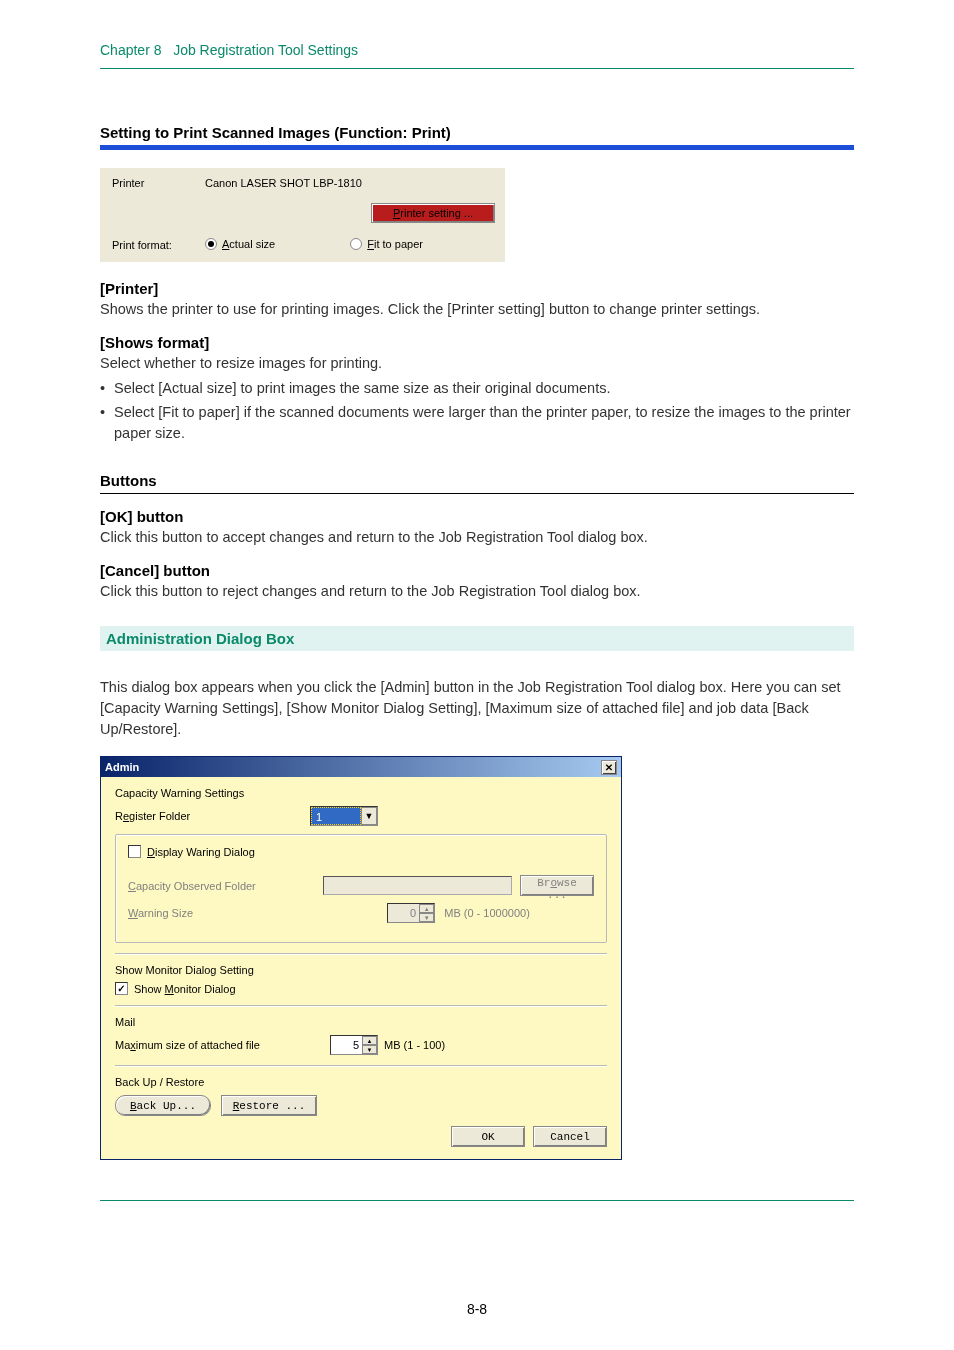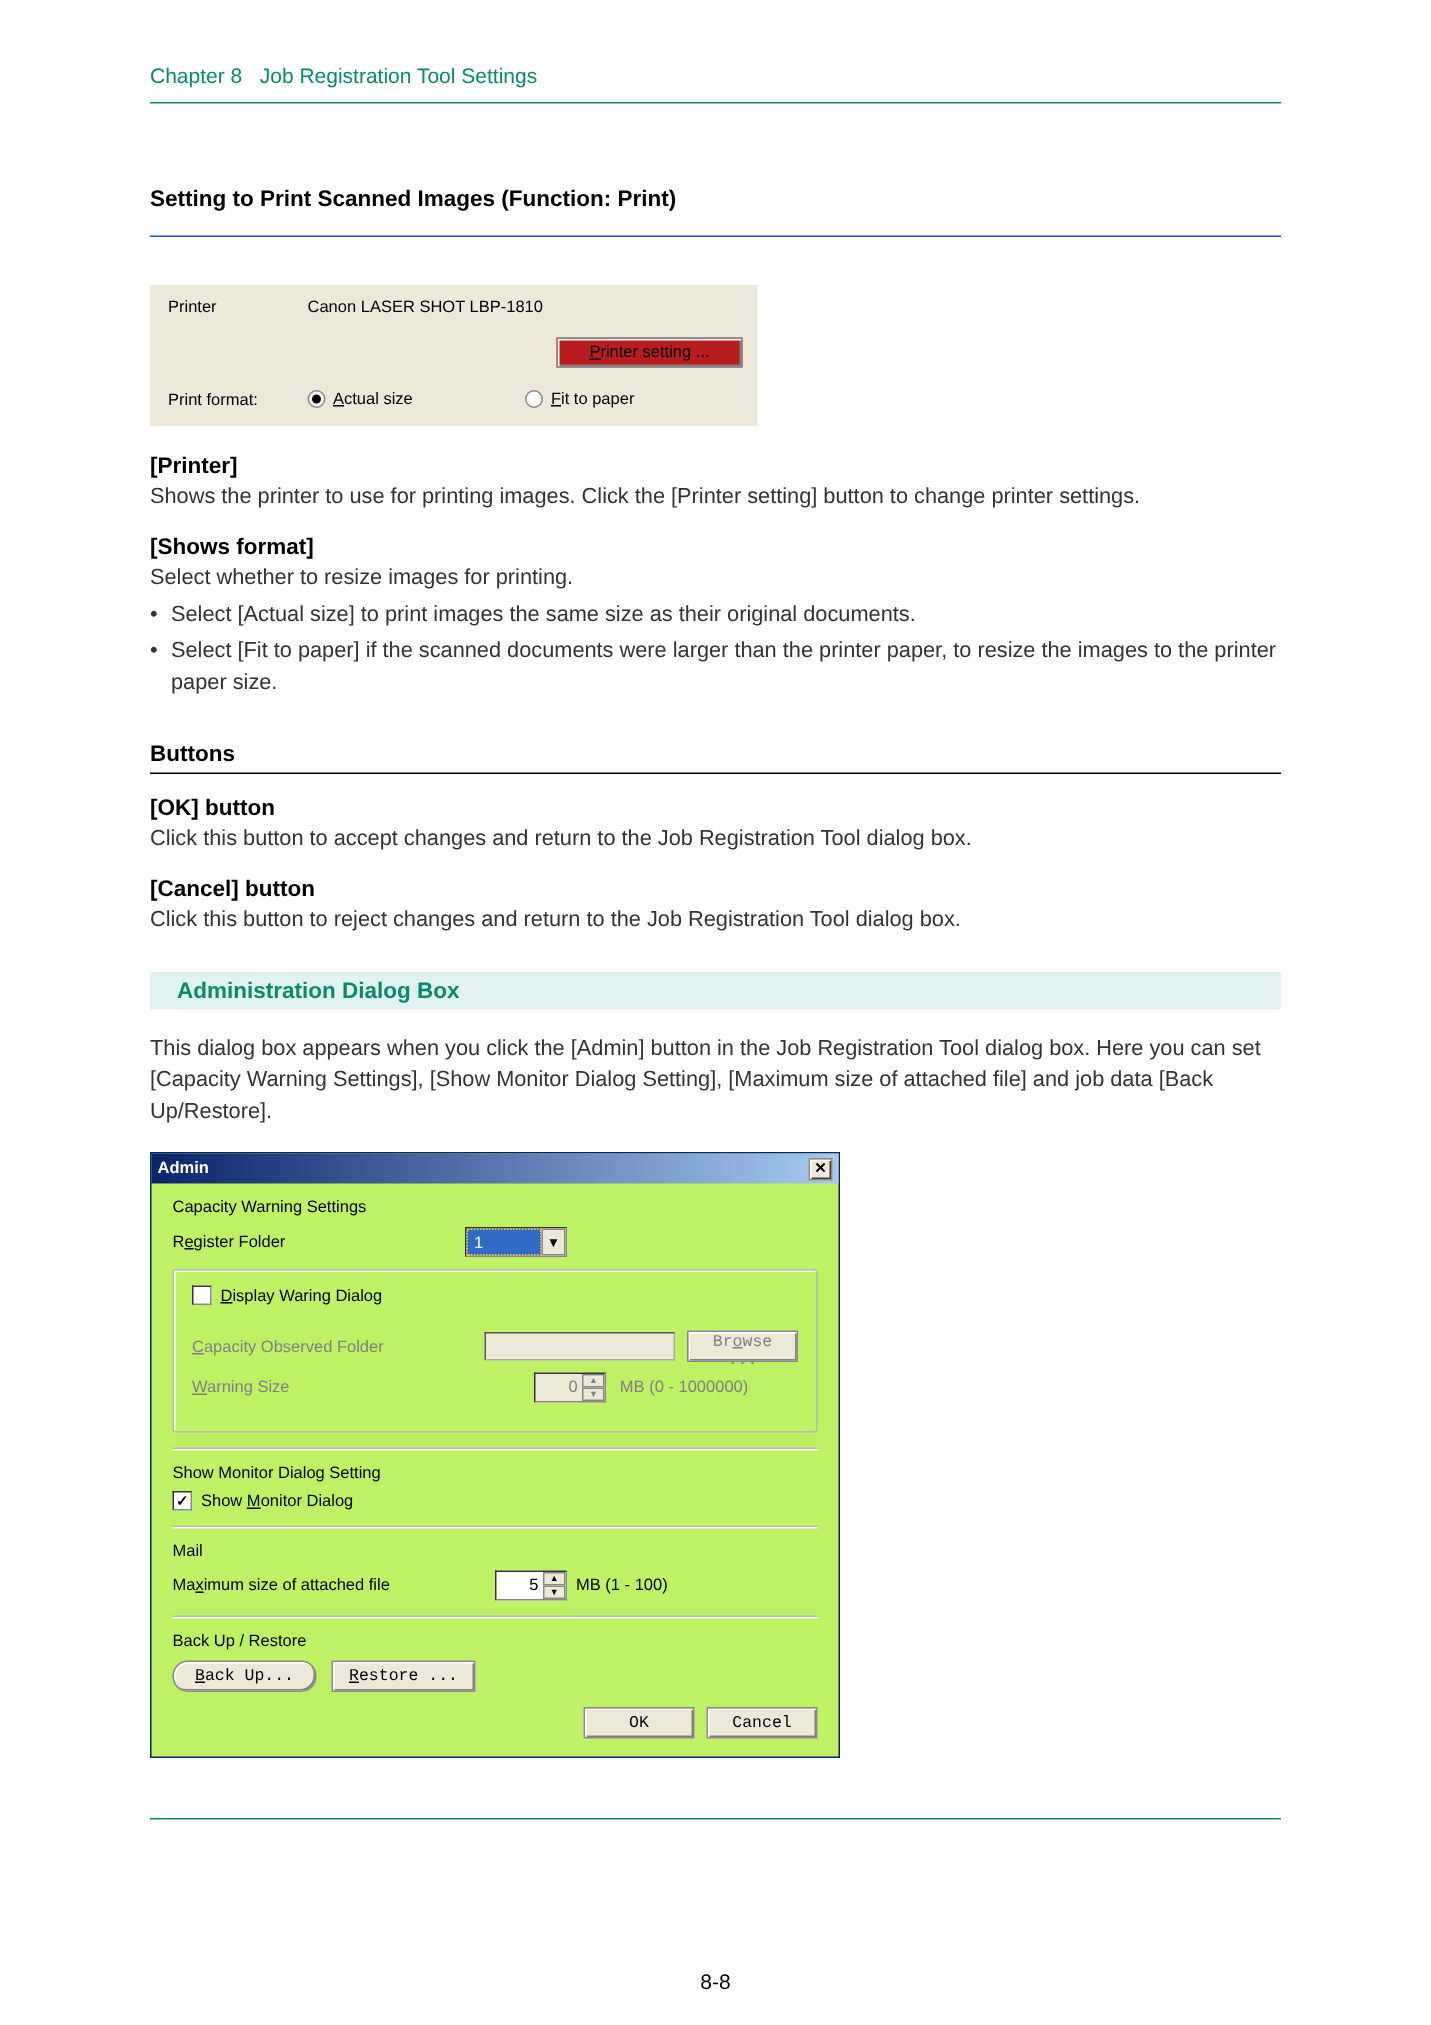--- a/index.html
+++ b/index.html
@@ -14,23 +14,23 @@
   .chapter-header {
     color: #0a8a6a;
     font-size: 14px;
     padding-bottom: 10px;
     border-bottom: 1px solid #0a8a6a;
     margin-bottom: 55px;
   }
   .section-title {
     font-weight: bold;
     font-size: 15px;
-    border-bottom: 1px solid #1d4ed8;
-    padding-bottom: 16px;
-    margin-bottom: 32px;
+    border-bottom: 5px solid #1d4ed8;
+    padding-bottom: 4px;
+    margin-bottom: 18px;
   }
   .printer-panel {
     width: 405px;
     background: #ece9d8;
     font-family: Tahoma, sans-serif;
     font-size: 11px;
     padding: 0;
     margin-bottom: 18px;
     margin-top: 15px;
   }
@@ -68,30 +68,30 @@
   .bullet-list li::before { content: "•"; position: absolute; left: 0; }
   .buttons-head {
     font-weight: bold; font-size: 15px; border-bottom: 1px solid #000;
     padding-bottom: 4px; margin-top: 28px; margin-bottom: 10px;
   }
   .admin-head {
     background: #e1f3f0;
     color: #0a8a6a;
     font-weight: bold;
     font-size: 15px;
-    padding: 4px 18px;
+    padding: 4px 6px;
     margin-top: 24px;
-    margin-bottom: 16px;
+    margin-bottom: 26px;
   }
   .admin-dialog {
-    width: 460px;
+    width: 522px;
     font-family: Tahoma, sans-serif;
     font-size: 11px;
     border: 1px solid #0a246a;
-    background: #bef264;
+    background: #fef9c3;
     margin-top: 16px;
   }
   .titlebar {
     display: flex; justify-content: space-between; align-items: center;
     background: linear-gradient(to right, #0a246a, #a6caf0);
     color: #fff; font-weight: bold; height: 20px; padding: 0 4px;
     font-size: 11px;
   }
   .close-btn {
     width: 16px; height: 15px; background: #ece9d8;

